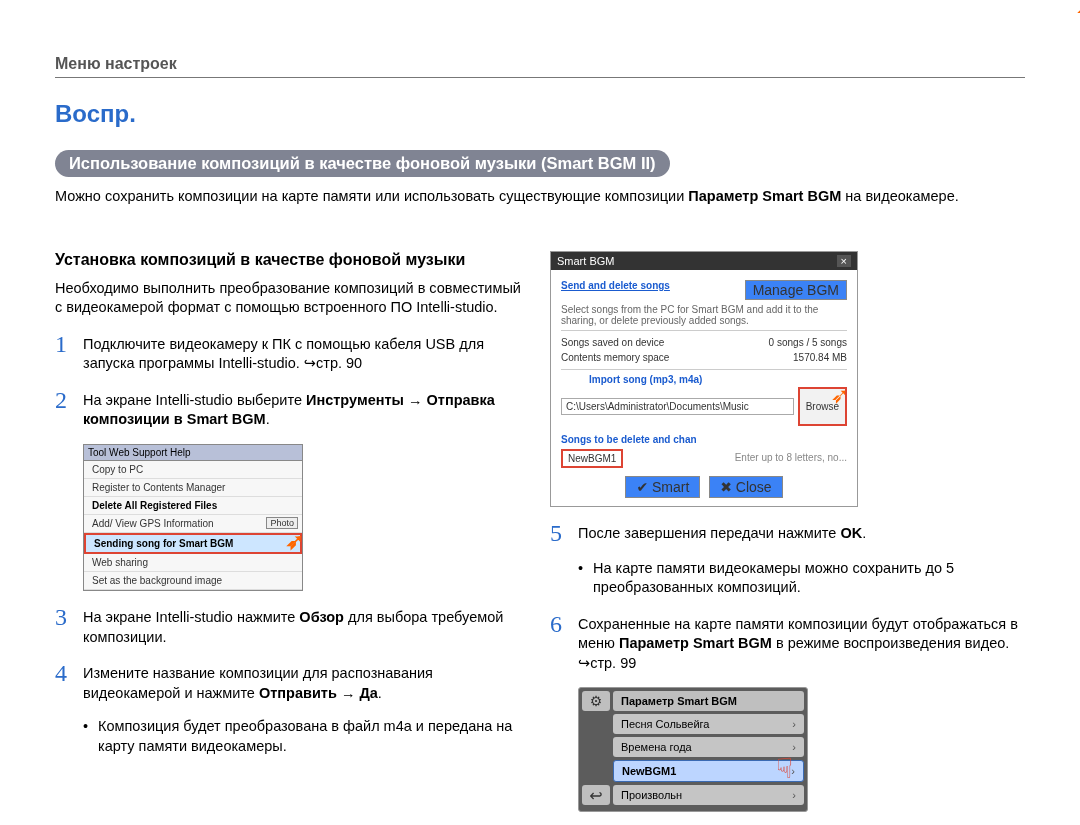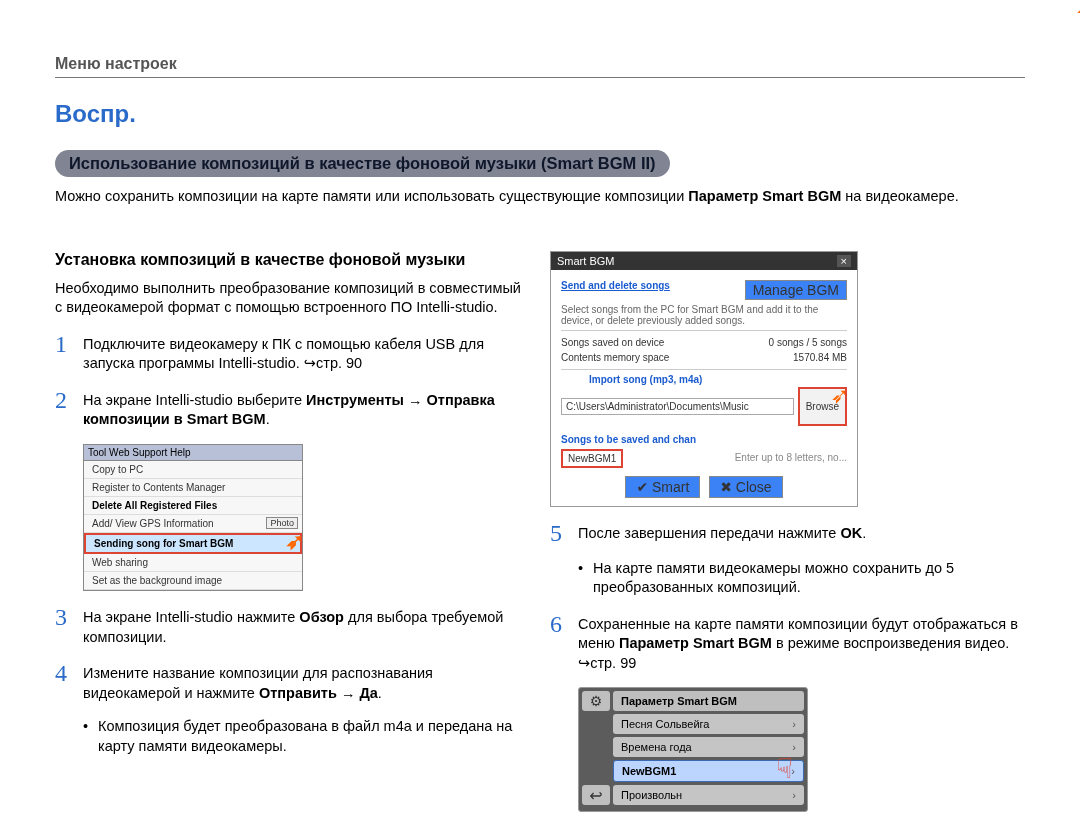--- a/index.html
+++ b/index.html
@@ -1,21 +1,21 @@
 <!DOCTYPE html>
 <html><head>
 <meta charset="utf-8">
 <style>
   * { box-sizing: border-box; margin: 0; padding: 0; }
   body { font-family: Arial, sans-serif; background: #fff; width: 1080px; }
   .page { padding: 55px 55px 30px 55px; }
   .breadcrumb { font-size: 16px; font-weight: bold; color: #555; margin-bottom: 4px; }
   hr.topline { border: none; border-top: 1px solid #777; margin-bottom: 22px; }
   .title { font-size: 24px; font-weight: bold; color: #2a6bca; margin-bottom: 22px; }
-  .pill { display: inline-block; background: #808493; color: #0f172a; font-weight: bold; font-size: 16.5px; padding: 4px 14px; border-radius: 14px; margin-bottom: 10px; }
+  .pill { display: inline-block; background: #808493; color: #ffffff; font-weight: bold; font-size: 16.5px; padding: 4px 14px; border-radius: 14px; margin-bottom: 10px; }
   .intro { font-size: 14.5px; color: #000; margin-bottom: 18px; line-height: 1.35; }
   .intro b { font-weight: bold; }
   .cols { display: flex; gap: 20px; margin-top: 44px; }
   .col { flex: 1; }
   .subhead { font-weight: bold; font-size: 16px; margin-bottom: 10px; }
   .para { font-size: 14.5px; line-height: 1.35; margin-bottom: 14px; }
   .step { display: flex; gap: 8px; margin-bottom: 14px; }
   .stepnum { font-size: 24px; color: #2a6bca; font-family: Georgia, serif; line-height: 1; min-width: 20px; }
   .stepbody { font-size: 14.5px; line-height: 1.35; margin-top: 3px; }
   .stepbody b { font-weight: bold; }
@@ -141,40 +141,40 @@
         <div class="dialog">
           <div class="dlg-title">
             <span>Smart BGM</span>
             <span class="dlg-titlex">×</span>
           </div>
           <div class="dlg-body">
             <div class="dlg-row">
               <span class="dlg-link">Send and delete songs</span>
               <span class="dlg-btn">Manage BGM</span>
             </div>
-            <div style="color:#666; margin:2px 0 4px;">Select songs from the PC for Smart BGM and add it to the device, or delete previously added songs.</div>
+            <div style="color:#666; margin:2px 0 4px;">Select songs from the PC for Smart BGM and add it to the sharing, or delete previously added songs.</div>
             <div class="dlg-sep"></div>
             <div class="dlg-row">
               <span>Songs saved on device</span>
               <span>0 songs / 5 songs</span>
             </div>
             <div class="dlg-row">
               <span>Contents memory space</span>
               <span>1570.84 MB</span>
             </div>
             <div class="dlg-sep"></div>
             <span class="dlg-link" style="text-decoration:none;padding-left:28px;">Import song (mp3, m4a)</span>
             <div class="dlg-row" style="gap:4px; align-items:center;">
               <span class="dlg-input" style="flex:1;">C:\Users\Administrator\Documents\Music</span>
               <span class="dlg-browse">
                 <span>Browse</span>
                 <span class="arrow-ptr">➶</span>
               </span>
             </div>
-            <span class="dlg-songs-label">Songs to be saved and chan</span>
+            <span class="dlg-songs-label">Songs to be delete and chan</span>
             <div class="dlg-row" style="gap:6px; align-items:center;">
               <span class="dlg-songs-box">
                 <span>NewBGM1</span>
                 <span class="arrow-ptr" style="right:-14px; top:-4px;">➶</span>
               </span>
               <span style="color:#888;">Enter up to 8 letters, no...</span>
             </div>
             <div class="dlg-footer">
               <span class="dlg-btn">✔ <span>Smart</span></span>
               <span class="dlg-btn">✖ <span>Close</span></span>

